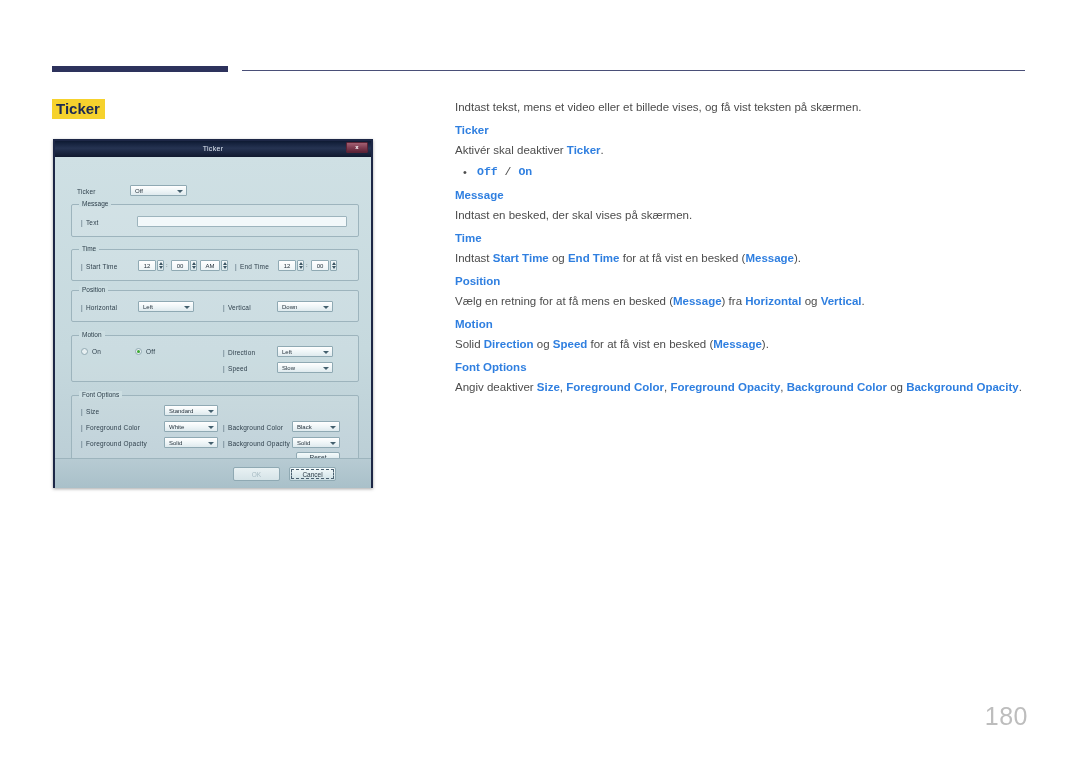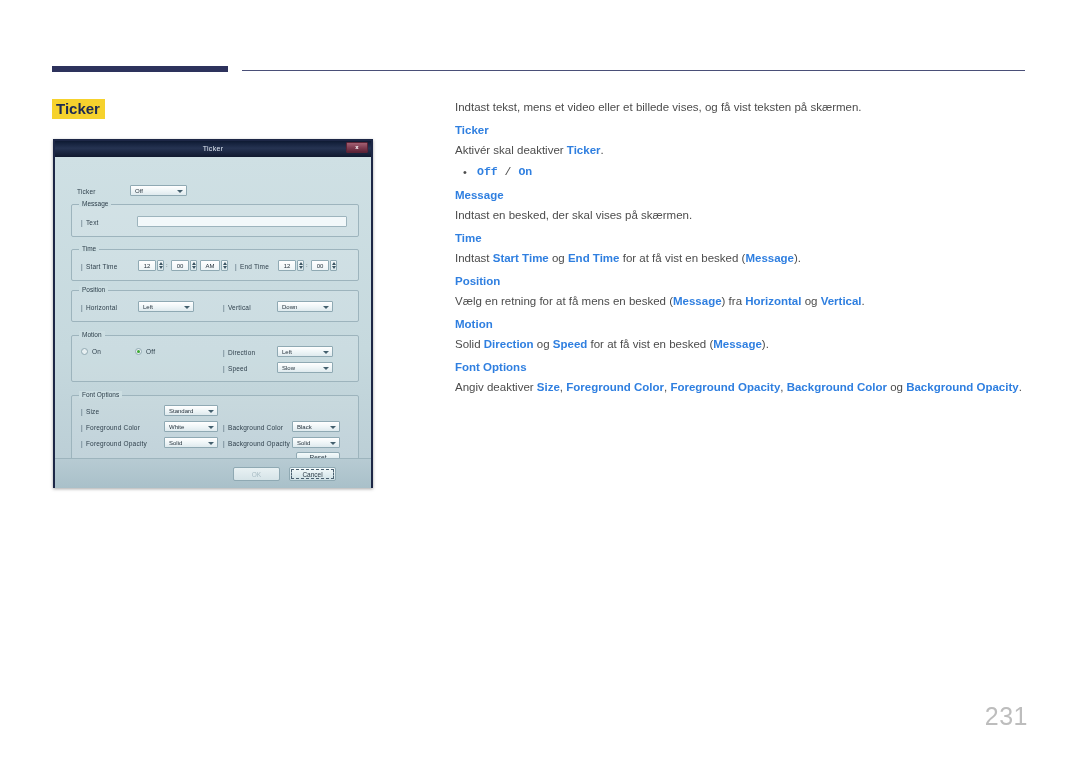--- a/index.html
+++ b/index.html
@@ -343,15 +343,15 @@
     <p>
       <span>Solid </span><span class="b">Direction</span><span> og </span><span class="b">Speed</span><span> for at få vist en besked (</span><span class="b">Message</span><span>).</span>
     </p>
 
     <p class="h">Font Options</p>
     <p>
       <span>Angiv deaktiver </span><span class="b">Size</span><span>, </span><span class="b">Foreground Color</span><span>, </span><span class="b">Foreground Opacity</span><span>, </span><span class="b">Background Color</span><span> og </span><span class="b">Background Opacity</span><span>.</span>
     </p>
   </div>
 
-  <div class="pageno">231</div>
+  <div class="pageno">180</div>
 
 </div>
 
 </body></html>

